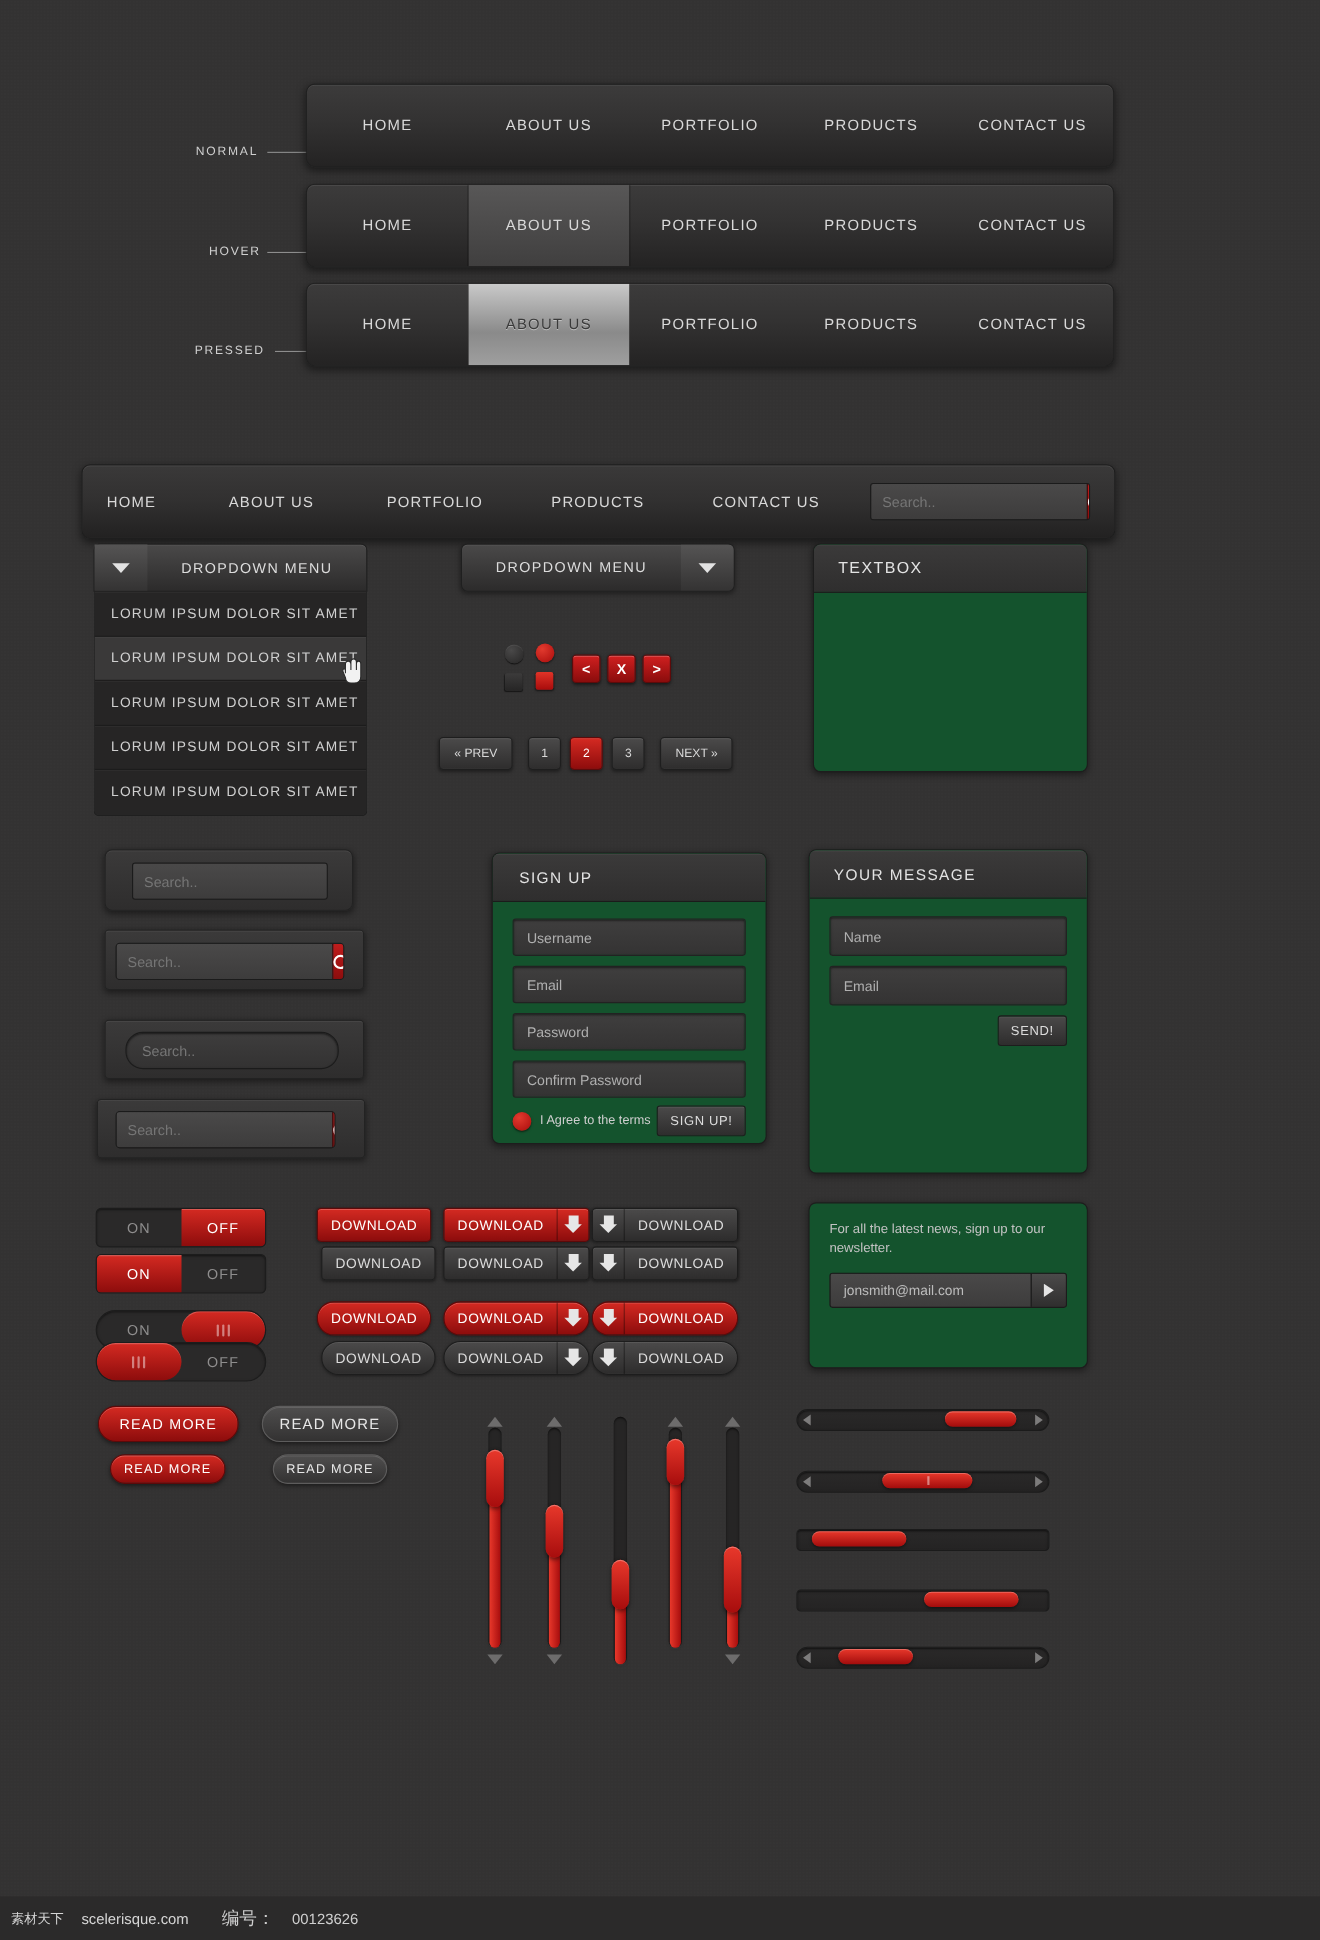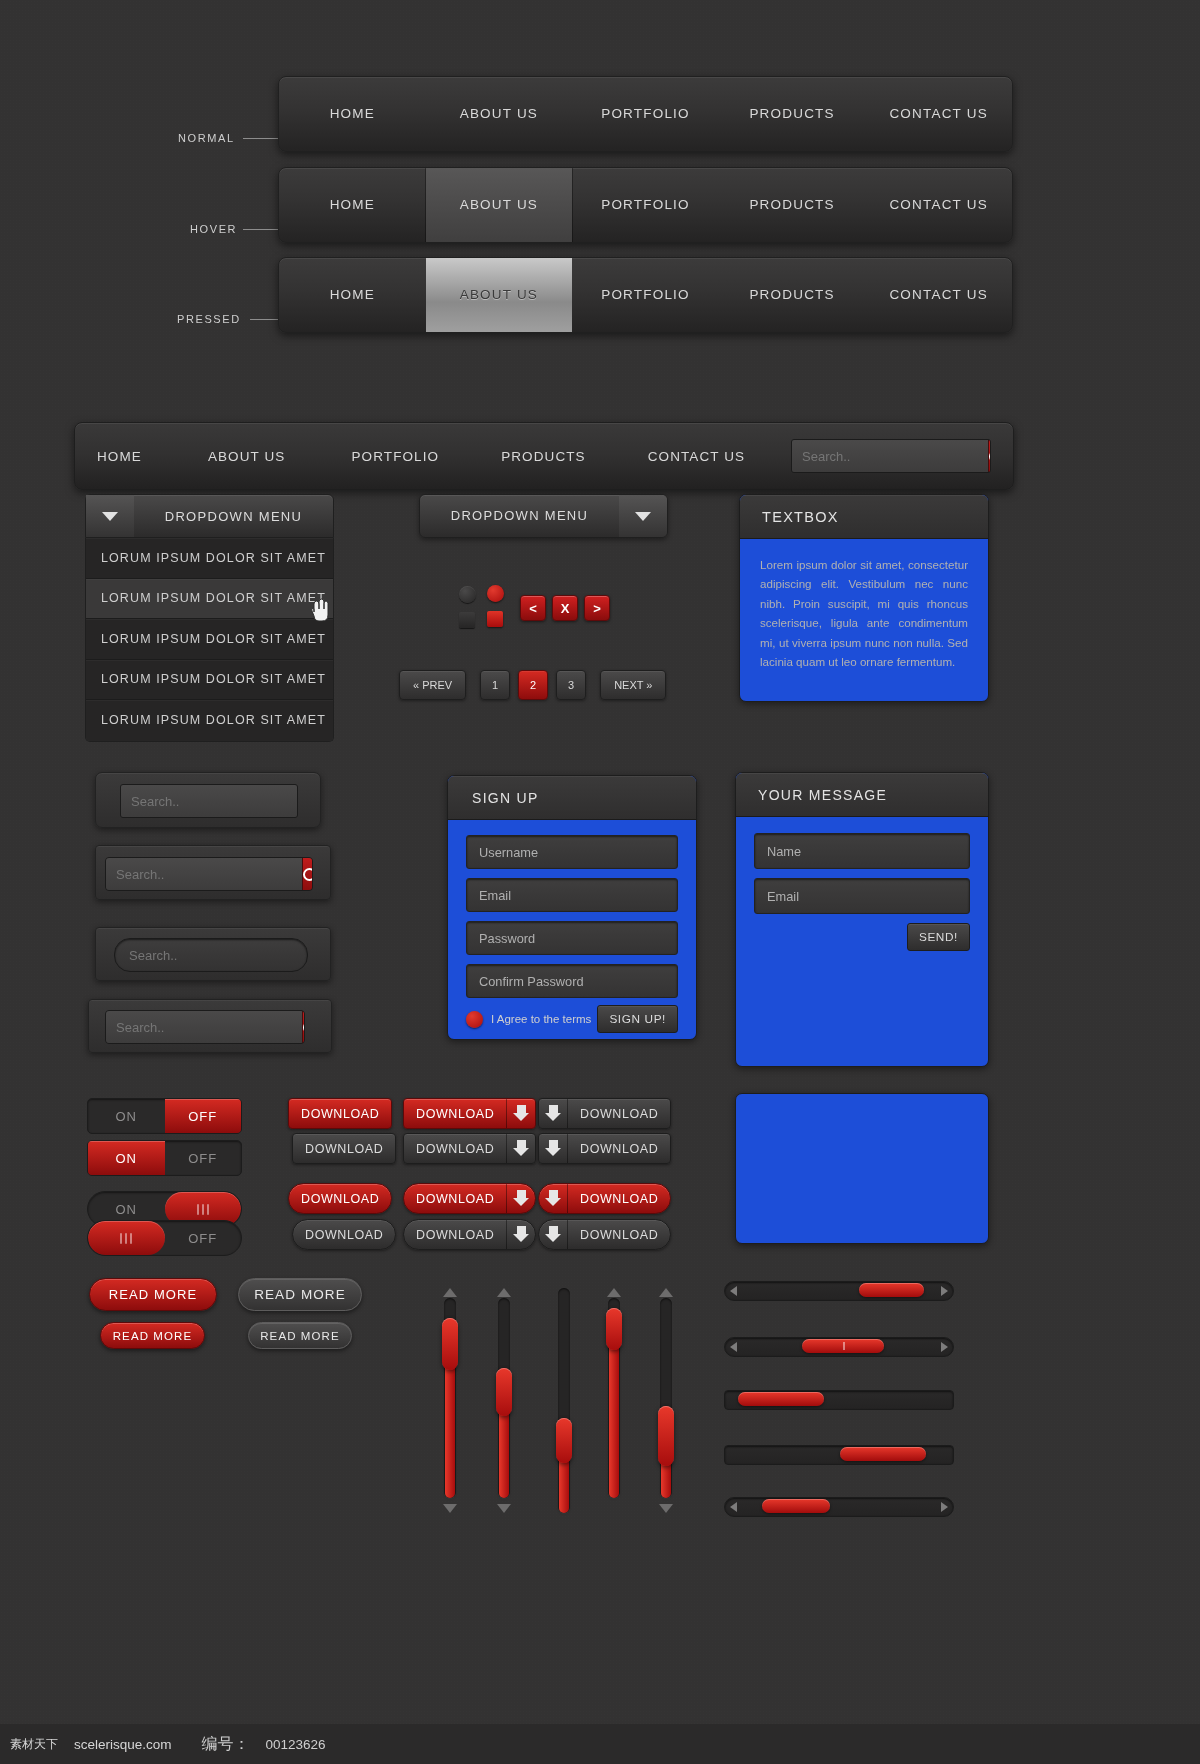--- a/index.html
+++ b/index.html
@@ -100,21 +100,21 @@
   .pg{height:30px;min-width:30px;padding:0 9px;border-radius:4px;
     display:flex;align-items:center;justify-content:center;
     background:linear-gradient(#4b4a4a,#2e2d2d);border:1px solid #1e1e1e;
     color:#d9d9d9;font-size:11px;
     box-shadow:0 1px 0 rgba(255,255,255,.07) inset,0 1px 3px rgba(0,0,0,.4);}
   .pg.act{background:linear-gradient(#d52a22,#8e0c0c);border-color:#5e0a0a;color:#fff;}
   .pg.wide{padding:0 13px;}
 
   
   .card{position:absolute;border-radius:7px;overflow:hidden;
-    background:#1d4ed8;border:1px solid #1d1d1d;
+    background:#14532d;border:1px solid #1d1d1d;
     box-shadow:0 2px 7px rgba(0,0,0,.45);}
   .cardhead{height:44px;display:flex;align-items:center;padding-left:22px;
     background:linear-gradient(#3b3a3a,#2f2e2e);
     border-bottom:1px solid #1b1b1b;
     box-shadow:0 1px 0 rgba(255,255,255,.06) inset;
     color:#e3e3e3;font-size:14.5px;letter-spacing:1.3px;}
   .cardbody{padding:18px 22px 20px;}
   .tboxtext{color:#b1b1b1;font-size:11.6px;line-height:1.68;text-align:justify;}
 
   .ifield{width:100%;height:34px;border-radius:3px;background:linear-gradient(#3f3e3e,#343333);
@@ -321,23 +321,20 @@
   <div class="pagi" style="left:399px;top:670px;">
     <div class="pg wide">« PREV</div>
     <div class="pg" style="margin-left:6px;">1</div>
     <div class="pg act">2</div>
     <div class="pg">3</div>
     <div class="pg wide" style="margin-left:6px;">NEXT »</div>
   </div>
 
   <div class="card" style="left:739px;top:494px;width:250px;height:208px;">
     <div class="cardhead">TEXTBOX</div>
-    <div class="cardbody" style="padding:16px 20px;">
-      <div class="tboxtext">Lorem ipsum dolor sit amet, consectetur adipiscing elit. Vestibulum nec nunc nibh. Proin suscipit, mi quis rhoncus scelerisque, ligula ante condimentum mi, ut viverra ipsum nunc non nulla. Sed lacinia quam ut leo ornare fermentum.</div>
-    </div>
   </div>
 
   <div class="panel" style="position:absolute;left:95px;top:772px;width:226px;height:56px;">
     <div class="sfield" style="position:absolute;left:24px;top:11px;width:178px;height:34px;">
       <input placeholder="Search.." style="">
 
     </div>
   </div>
 
   <div class="panel" style="position:absolute;left:95px;top:845px;width:236px;height:55px;border-radius:4px;">
@@ -497,20 +494,29 @@
     <span class="ic">
         <span class="arrwrap">
           <span class="arrd" style="position:absolute;left:3.5px;top:0;"></span>
         </span>
       </span>
     <span class="sep"></span>
     <span class="lbl">DOWNLOAD</span>
   </div>
 
   <div class="card" style="left:735px;top:1093px;width:254px;height:151px;">
+    <div class="cardbody" style="padding:15px 18px 14px;">
+      <div style="color:#c3c3c3;font-size:12px;line-height:1.45;margin-bottom:13px;">For all the latest news, sign up to our newsletter.</div>
+      <div class="sfield" style="height:32px;">
+        <span style="flex:1;background:linear-gradient(#4a4949,#3d3c3c);color:#bcbcbc;font-size:12.5px;padding:0 12px;line-height:30px;">jonsmith@mail.com</span>
+        <div class="sbtn dark" style="width:32px;">
+          <span style="width:0;height:0;border-top:6px solid transparent;border-bottom:6px solid transparent;border-left:9px solid #e4e4e4;"></span>
+        </div>
+      </div>
+    </div>
   </div>
 
   <div class="rm red" style="left:89px;top:1278px;width:128px;height:33px;border-radius:17px;font-size:13px;">READ MORE</div>
   <div class="rm light" style="left:238px;top:1278px;width:124px;height:33px;border-radius:17px;font-size:13.5px;">READ MORE</div>
   <div class="rm red" style="left:100px;top:1322px;width:105px;height:27px;border-radius:14px;font-size:11.5px;">READ MORE</div>
   <div class="rm light" style="left:248px;top:1322px;width:104px;height:27px;border-radius:14px;font-size:11.5px;">READ MORE</div>
 
   <div class="vsl" style="left:441px;top:1288px;height:225px;">
     <span class="vup" style="top:0;"></span>
     <span class="vtrack" style="top:10px;height:200px;"></span>

